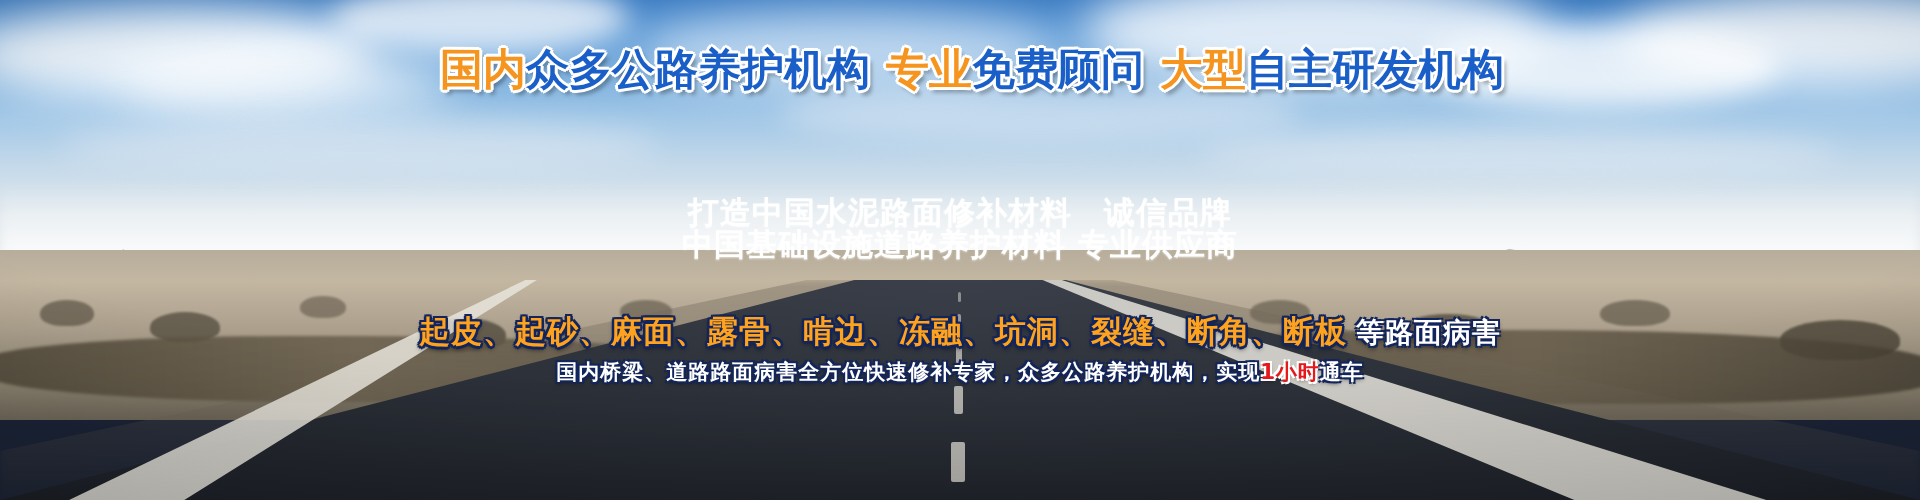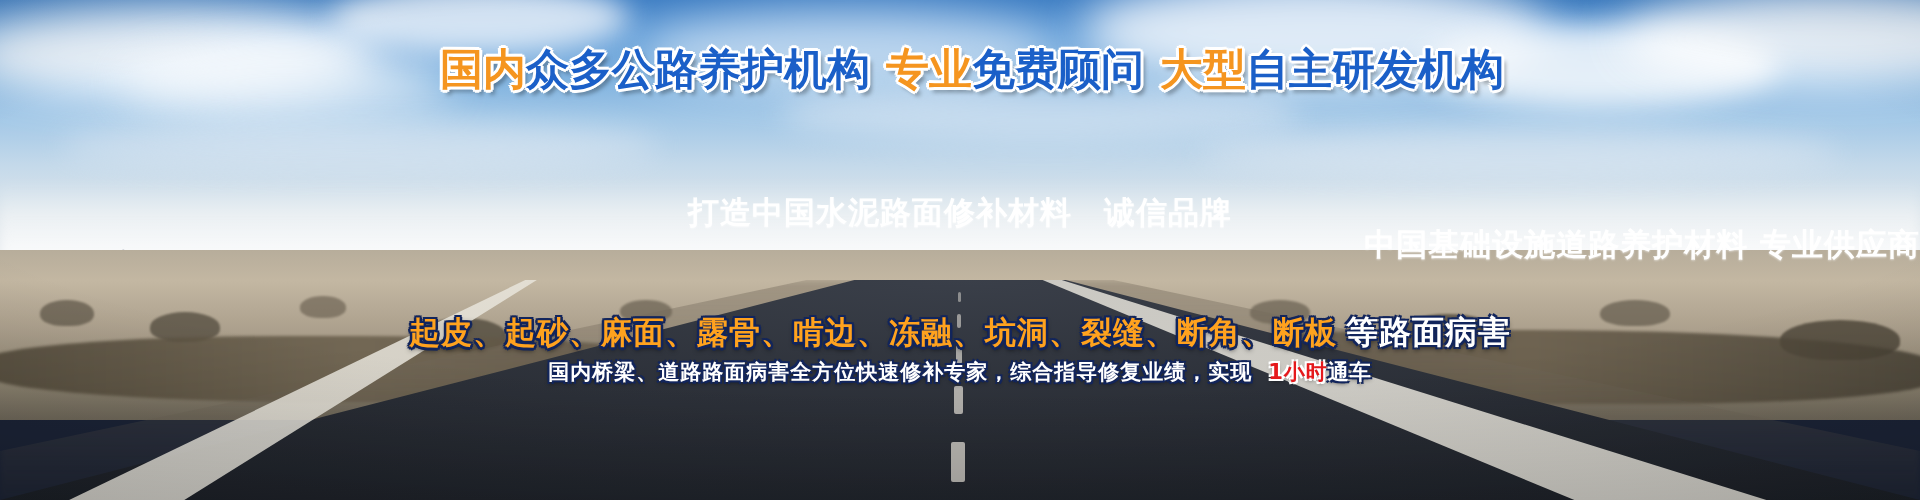--- a/index.html
+++ b/index.html
@@ -139,21 +139,21 @@
 
   
   .mid{
     font-size:31px;
     line-height:1.35;
     color:#ffffff;
     font-weight:bold;
     text-shadow:0 1px 2px rgba(255,255,255,.55);
   }
   .mid1{ top:192px; }
-  .mid2{ top:224px;text-align:right; }
+  .mid2{ top:224px; }
 
   
   .bot-small{
     top:293px;
     font-size:19px;
     color:#ffffff;
     text-shadow:-1.5px -1.5px 0 #13326b, 1.5px -1.5px 0 #13326b,
                 -1.5px 1.5px 0 #13326b, 1.5px 1.5px 0 #13326b,
                 0 2px 3px rgba(0,0,0,.6);
   }
@@ -165,39 +165,38 @@
   .b-orange{
     color:#ffa21e;
     text-shadow:-2px -2px 0 #12255c, 2px -2px 0 #12255c,
                 -2px 2px 0 #12255c, 2px 2px 0 #12255c,
                 -2.5px 0 0 #12255c, 2.5px 0 0 #12255c,
                 0 -2.5px 0 #12255c, 0 2.5px 0 #12255c,
                 0 3px 5px rgba(0,0,0,.7);
   }
   .b-white{
     color:#ffffff;
-    font-size:32px;
+    font-size:28px;
     text-shadow:-2px -2px 0 #12255c, 2px -2px 0 #12255c,
                 -2px 2px 0 #12255c, 2px 2px 0 #12255c,
                 0 3px 5px rgba(0,0,0,.7);
   }
   .bot-last{
     top:358px;
     font-size:21px;
     color:#ffffff;
     text-shadow:-2px -2px 0 #12255c, 2px -2px 0 #12255c,
                 -2px 2px 0 #12255c, 2px 2px 0 #12255c,
                 0 2px 4px rgba(0,0,0,.7);
   }
   .b-red{
     color:#e5191c;
     text-shadow:-2px -2px 0 #ffffff, 2px -2px 0 #ffffff,
                 -2px 2px 0 #ffffff, 2px 2px 0 #ffffff,
                 0 2px 4px rgba(0,0,0,.55);
-    padding-left:16px;
   }
   .sp{ display:inline-block; width:16px; }
   .sp-s{ display:inline-block; width:9px; }
 </style>
 </head>
 <body>
 
 <div class="banner">
 
   <div class="bg">
@@ -258,17 +257,17 @@
 
     <div class="line mid mid1">打造中国水泥路面修补材料　诚信品牌</div>
     <div class="line mid mid2">中国基础设施道路养护材料 专业供应商</div>
 
 
     <div class="line bot-big">
       <span class="b-orange" id="defect-list">起皮、起砂、麻面、露骨、啃边、冻融、坑洞、裂缝、断角、断板</span><span class="sp-s"></span><span class="b-white">等路面病害</span>
     </div>
 
     <div class="line bot-last">
-      <span>国内桥梁、道路路面病害全方位快速修补专家，综合指导修复业绩，实现</span><span class="b-red">1小时</span><span>通车</span>
+      <span>国内桥梁、道路路面病害全方位快速修补专家，众多公路养护机构，实现</span><span class="b-red">1小时</span><span>通车</span>
     </div>
 
   </div>
 </div>
 
 </body></html>

